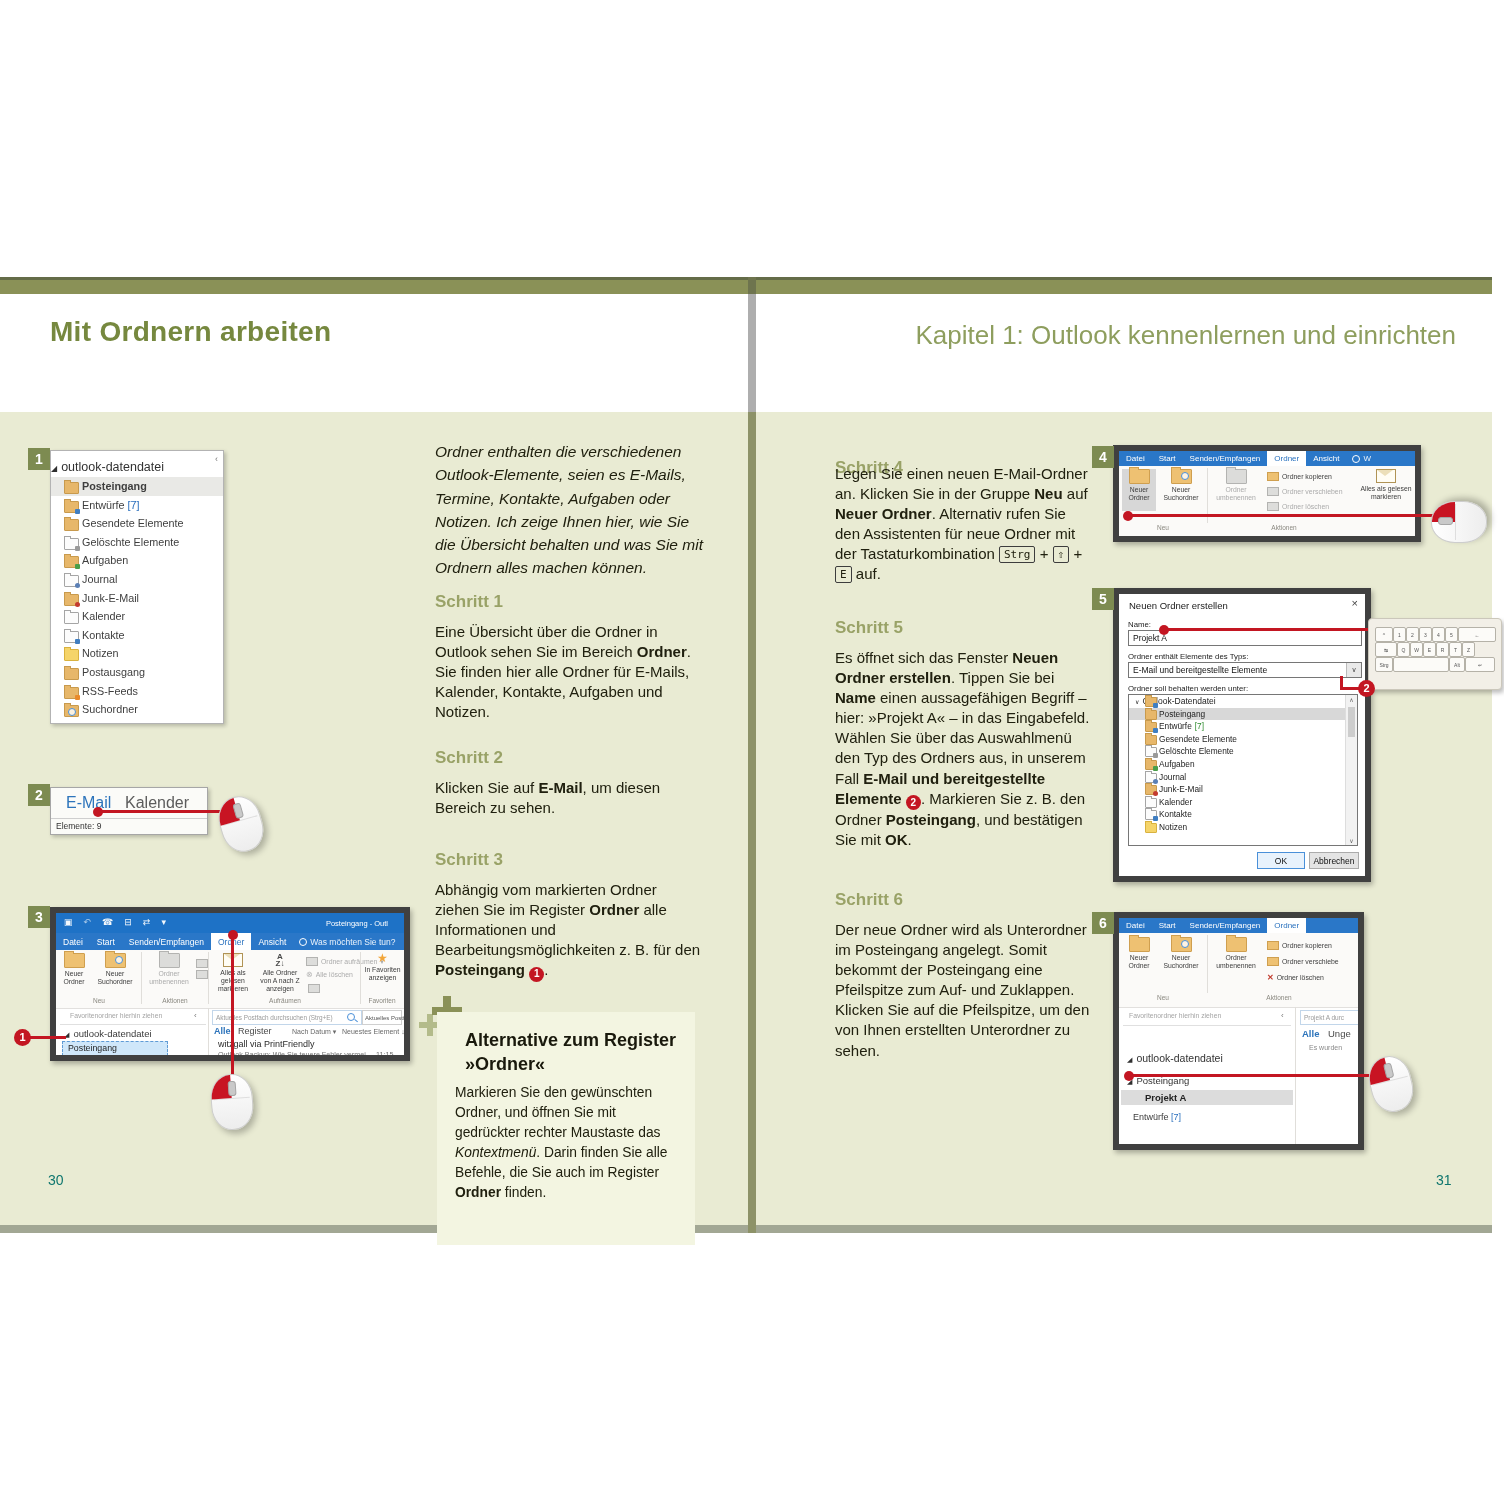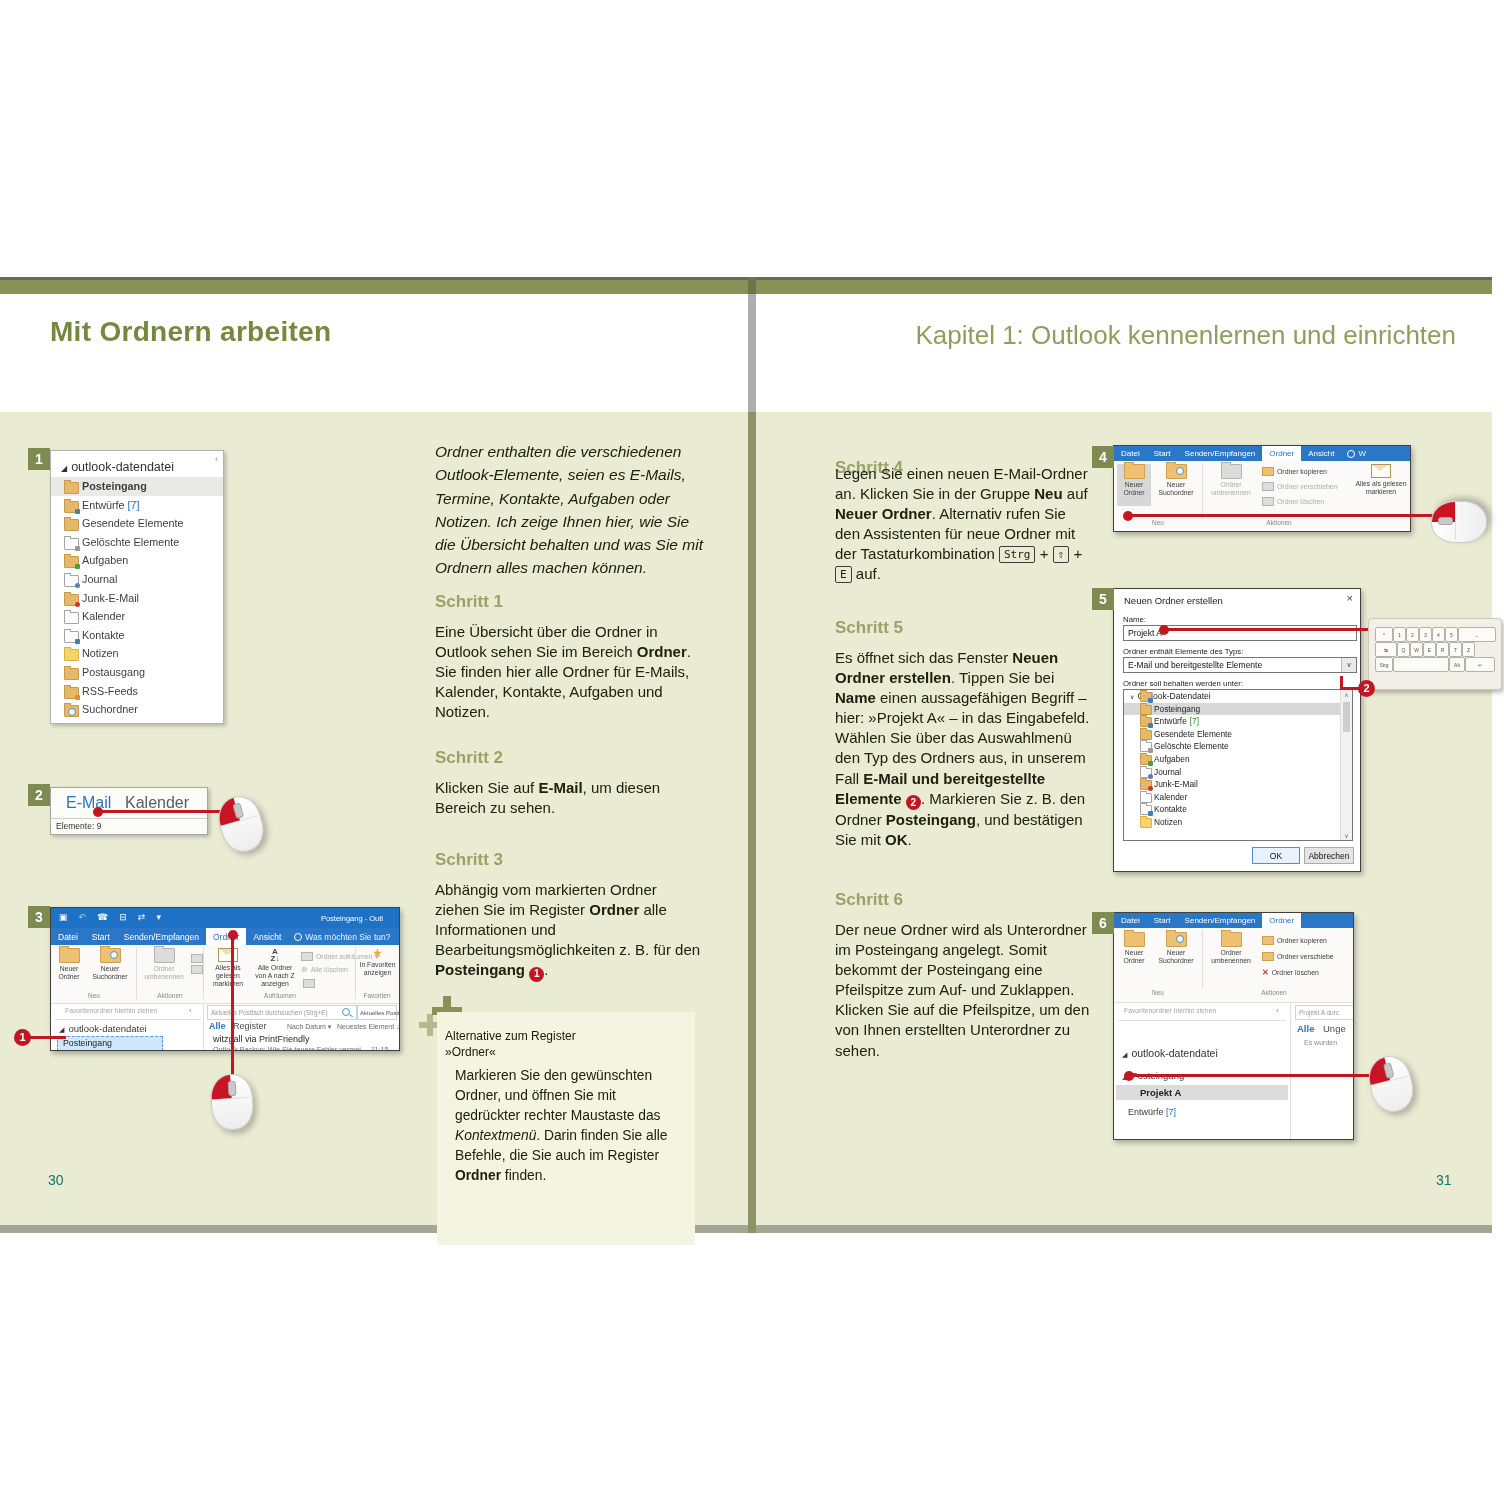--- a/index.html
+++ b/index.html
@@ -31,28 +31,28 @@
   .mbtn.right{left:auto;right:0;border-radius:0 20px 0 0/0 24px 0 0}
   .mwheel{position:absolute;left:17px;top:6px;width:6px;height:13px;border-radius:3px;background:#c9c9c9;border:1px solid #a6a6a6}
   
   .intro{position:absolute;font-style:italic;font-size:15.5px;line-height:1.5;color:#20200f;width:272px}
   .shead{position:absolute;font-size:17px;font-weight:bold;color:#99a267}
   .spara{position:absolute;font-size:15px;line-height:1.34;color:#20200f;width:268px}
   .seg-b{font-weight:bold}.seg-i{font-style:italic}
   .kbd{display:inline-block;border:1px solid #3d3d3d;border-radius:2px;padding:0 4px;
     font-family:"DejaVu Sans Mono",monospace;font-size:11px;line-height:15px;vertical-align:1px}
   .tip{position:absolute;left:437px;top:1012px;width:258px;height:233px;background:#f3f5e1;z-index:2}
-  .tip-title{font-size:12px;font-weight:normal;color:#19190c;line-height:1.35;margin:16px 18px 6px 8px}
+  .tip-title{font-size:18px;font-weight:bold;color:#19190c;line-height:1.35;margin:16px 18px 6px 28px}
   .tip-body{font-size:13.8px;line-height:1.45;color:#20200f;margin:0 16px 0 18px}
   .plus{position:absolute;z-index:1}
   .plus::before{content:'';position:absolute;left:36%;top:0;width:28%;height:100%;background:var(--pc)}
   .plus::after{content:'';position:absolute;top:36%;left:0;height:28%;width:100%;background:var(--pc)}
   .plus-dark{--pc:#8a9157}.plus-lite{--pc:#b3bb8a}
   
-  .win{position:absolute;background:#fff;border:1px solid #404040;box-shadow:2px 3px 5px rgba(0,0,0,.28);z-index:3}
+  .win{position:absolute;background:#fff;border:6px solid #404040;box-shadow:2px 3px 5px rgba(0,0,0,.28);z-index:3}
   .titlebar{position:absolute;left:0;right:0;top:0;height:20px;background:#1e72c6}
   .qat{position:absolute;left:8px;top:4px;display:flex;gap:11px;font-size:9px;color:rgba(255,255,255,.95)}
   .wtitle{position:absolute;right:16px;top:6px;font-size:7.5px;color:#fff;white-space:nowrap}
   .otabs{position:absolute;left:0;right:0;display:flex;background:#2a77c8;color:#fff;font-size:8.5px;align-items:stretch}
   .otab{padding:0 7px;display:flex;align-items:center;white-space:nowrap}
   .otab.act{background:#fff;color:#2a72bf}
   .tellme{display:flex;align-items:center;gap:3px;padding:0 6px;color:#eaf2fb;white-space:nowrap}
   .bulb{width:6px;height:6px;border:1px solid #fff;border-radius:50%;display:inline-block}
   .ribbon{position:absolute;left:0;right:0;background:#fbfaf8;border-bottom:1px solid #e2e0de}
   .rb{position:absolute;display:flex;flex-direction:column;align-items:center;gap:2px;
@@ -95,21 +95,21 @@
   .m-yellow{background:#f5d469;border-color:#d9b23f}
   .m-yellow::before{background:#f5d469;border-color:#d9b23f}
   
   .fpane{position:absolute;left:50px;top:450px;width:172px;height:272px;background:#fff;
     border:1px solid #b3b3b3;box-shadow:2px 2px 4px rgba(0,0,0,.22);z-index:3}
   .fpane .collapse{position:absolute;right:5px;top:3px;font-size:9px;color:#777}
   .frow{position:relative;height:18.6px;line-height:18.6px;padding-left:31px;font-size:10.8px;color:#3e3e3e;white-space:nowrap}
   .frow .fico{position:absolute;left:13px;top:5px}
   .frow.sel{background:#e9e9e6;font-weight:bold}
   .cnt{color:#2a6fbd;margin-left:3px}
-  .rootrow{height:20px;line-height:20px;padding-left:10px;font-size:12.5px;color:#323232;white-space:nowrap}
+  .rootrow{height:20px;line-height:20px;font-size:12.5px;color:#323232;white-space:nowrap}
   .tri{font-size:8px;color:#2f2f2f;margin-right:4px}
   
   .switchbox{position:absolute;left:50px;top:787px;width:156px;height:46px;background:#fbfbf8;
     border:1px solid #a6a6a6;box-shadow:2px 2px 4px rgba(0,0,0,.22);z-index:3}
   .sw-email{position:absolute;left:15px;top:6px;font-size:16px;color:#2d74bb}
   .sw-cal{position:absolute;left:74px;top:6px;font-size:16px;color:#5c5c5c}
   .sw-status{position:absolute;left:0;right:0;top:30px;border-top:1px solid #cfcfcf}
   .sw-stext{position:absolute;left:5px;top:33px;font-size:8.5px;color:#333}
   
   .minitxt{position:absolute;white-space:nowrap}

